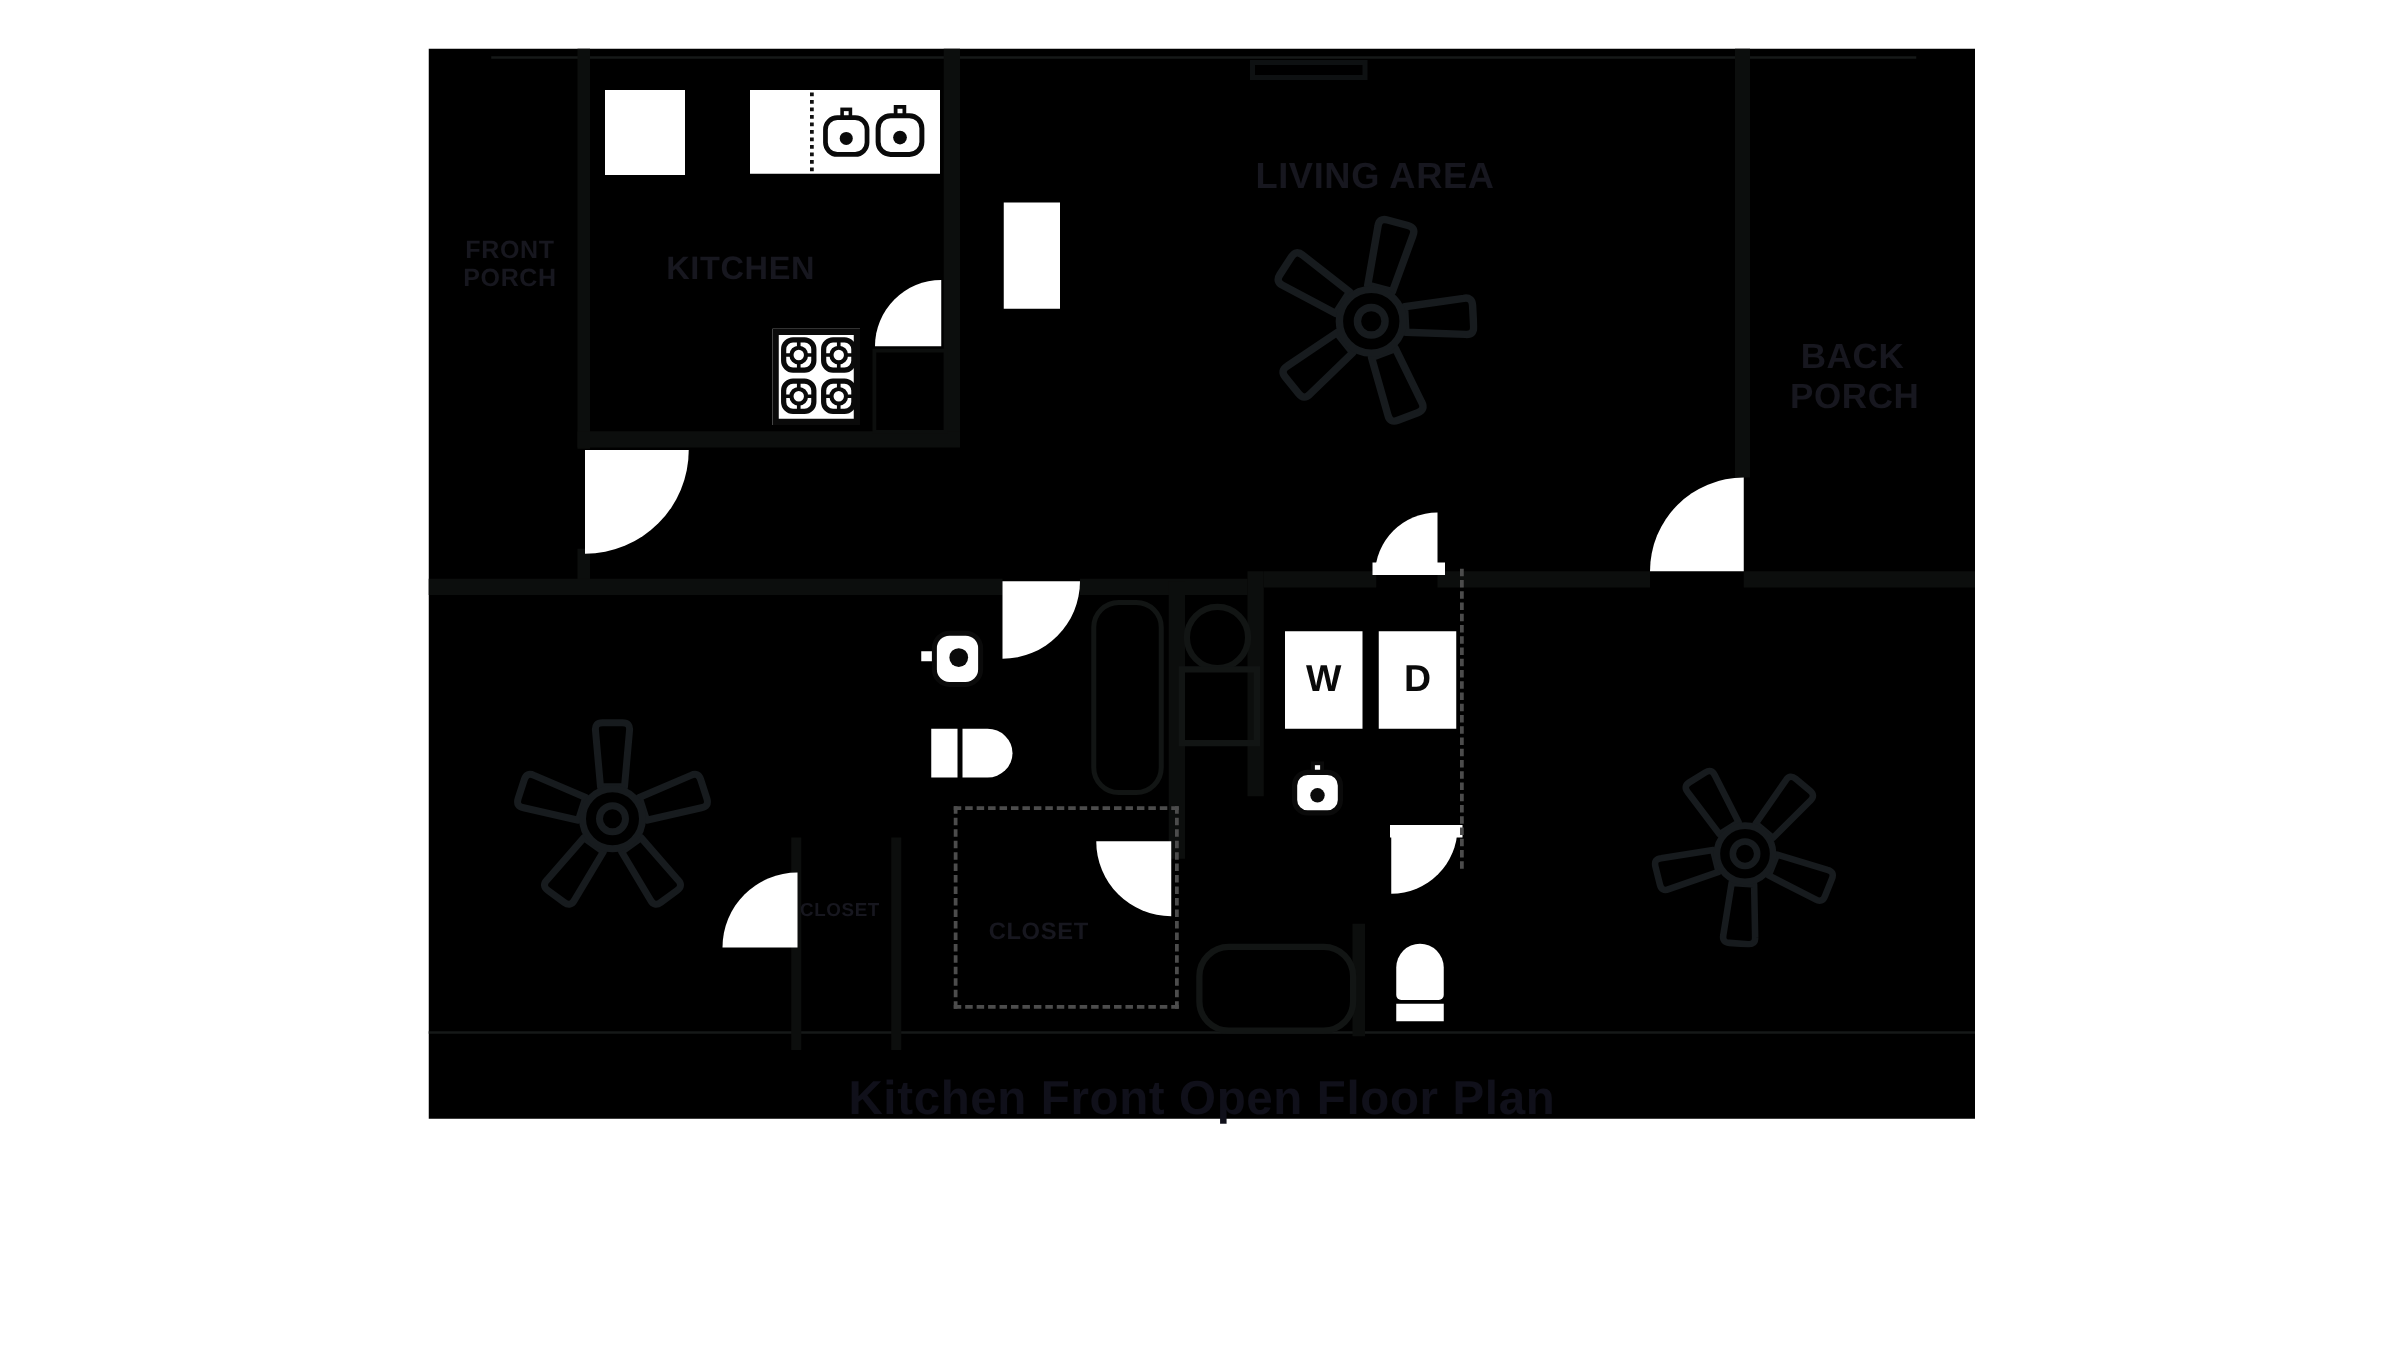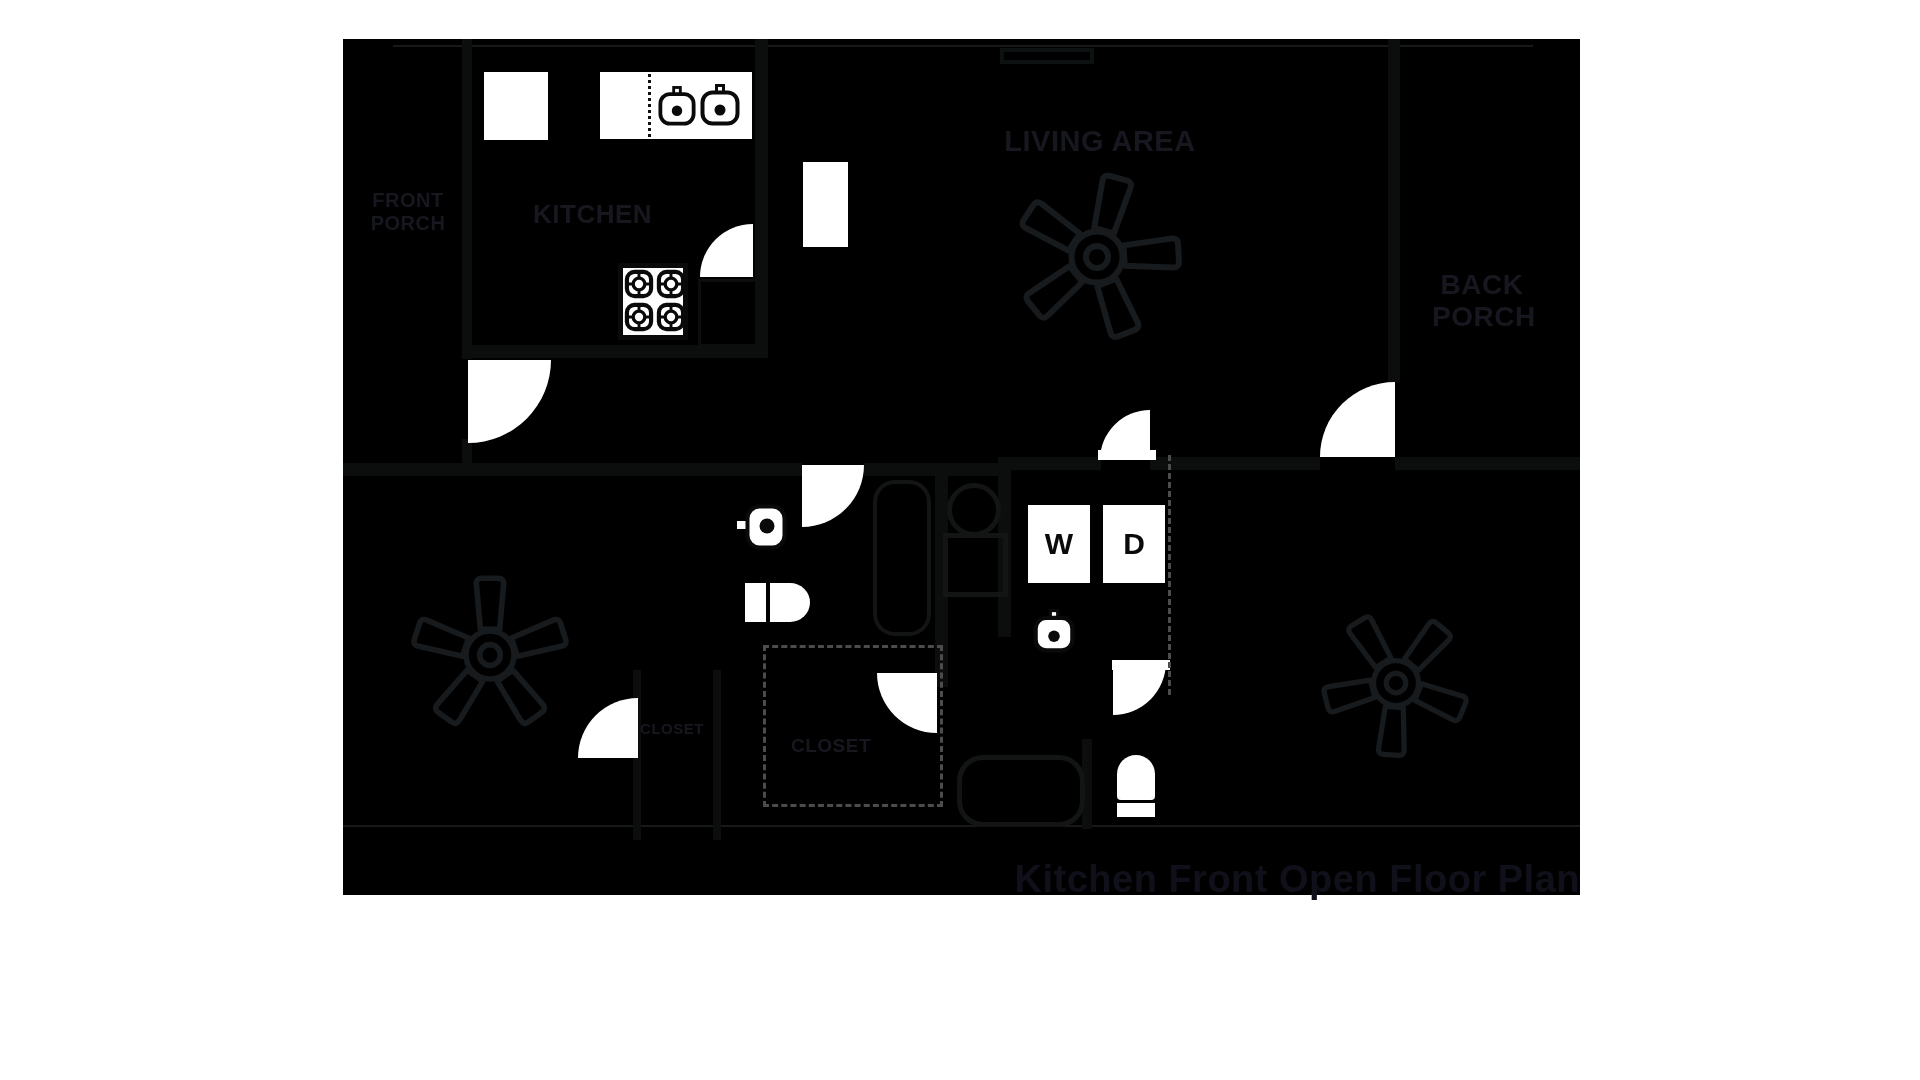--- a/index.html
+++ b/index.html
@@ -13,21 +13,21 @@
   .outline{position:absolute;background:transparent;border:5px solid #121514;}
   
   .fix{position:absolute;background:#ffffff;}
   .arc{position:absolute;background:#ffffff;}
   .arc-tl{border-radius:100% 0 0 0;}
   .arc-bl{border-radius:0 0 0 100%;}
   .arc-br{border-radius:0 0 100% 0;}
   
   .room-label{position:absolute;color:#17171f;font-weight:bold;text-align:center;
     letter-spacing:0.5px;line-height:1.15;}
-  .title{position:absolute;left:0;right:0;top:819px;text-align:right;color:#10101a;
+  .title{position:absolute;left:0;right:0;top:819px;text-align:center;color:#10101a;
     font-size:38px;font-weight:bold;letter-spacing:0.5px;}
   .wd-box{position:absolute;background:#ffffff;display:flex;align-items:center;
     justify-content:center;color:#0a0a0a;font-weight:bold;font-size:30px;}
   .stove{position:absolute;background:#ffffff;border:5px solid #0a0a0a;
     display:grid;grid-template-columns:30px 30px;grid-template-rows:31px 31px;
     gap:2px;padding:1px;box-sizing:border-box;}
   .counter{position:absolute;background:#ffffff;}
   .counter-divider{position:absolute;border-left:3px dotted #111111;top:2px;bottom:2px;}
   .dashed-rect{position:absolute;border:3px dashed #4c4c4c;background:transparent;}
   .dashed-vline{position:absolute;border-left:3px dashed #4c4c4c;width:0;}

